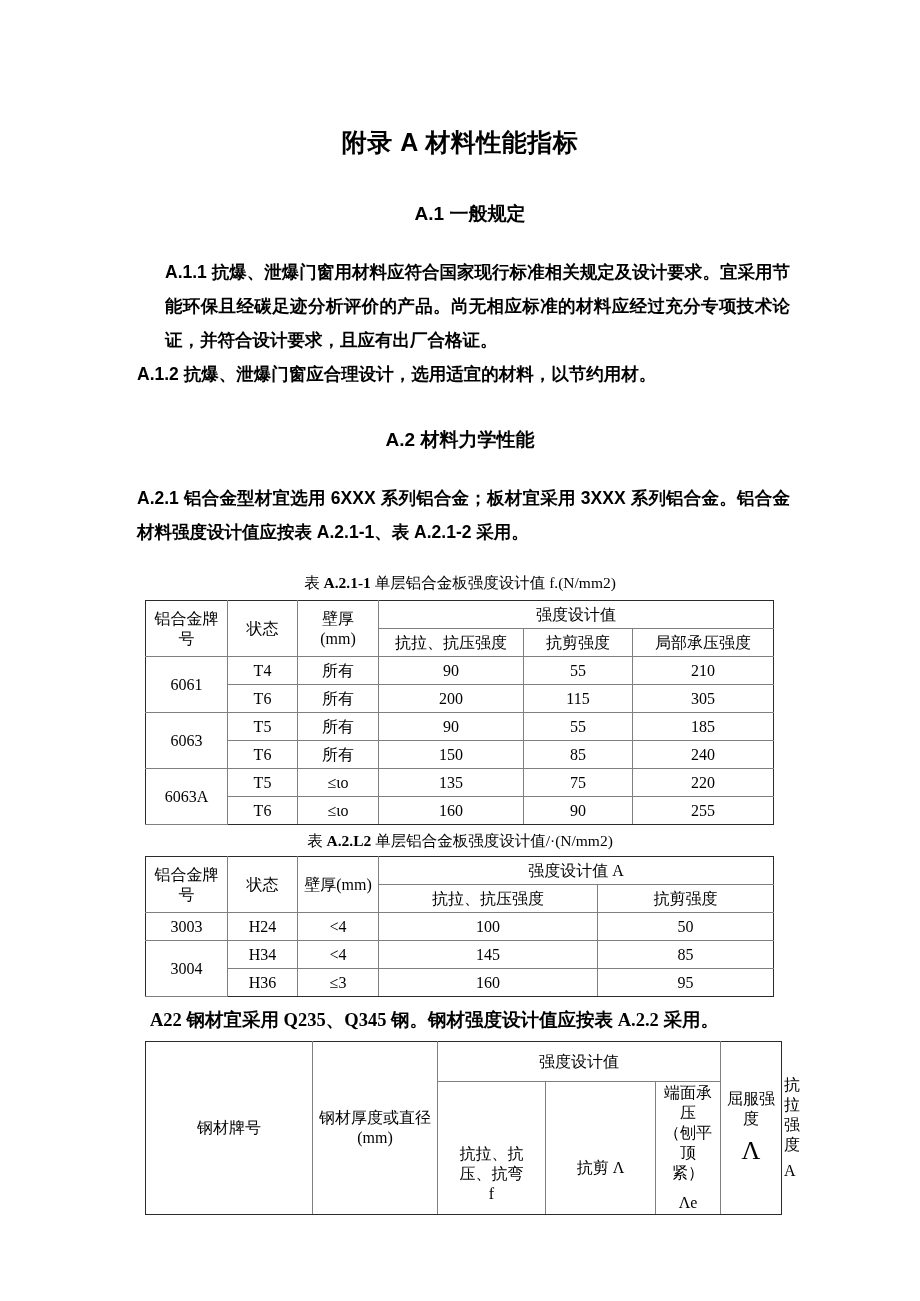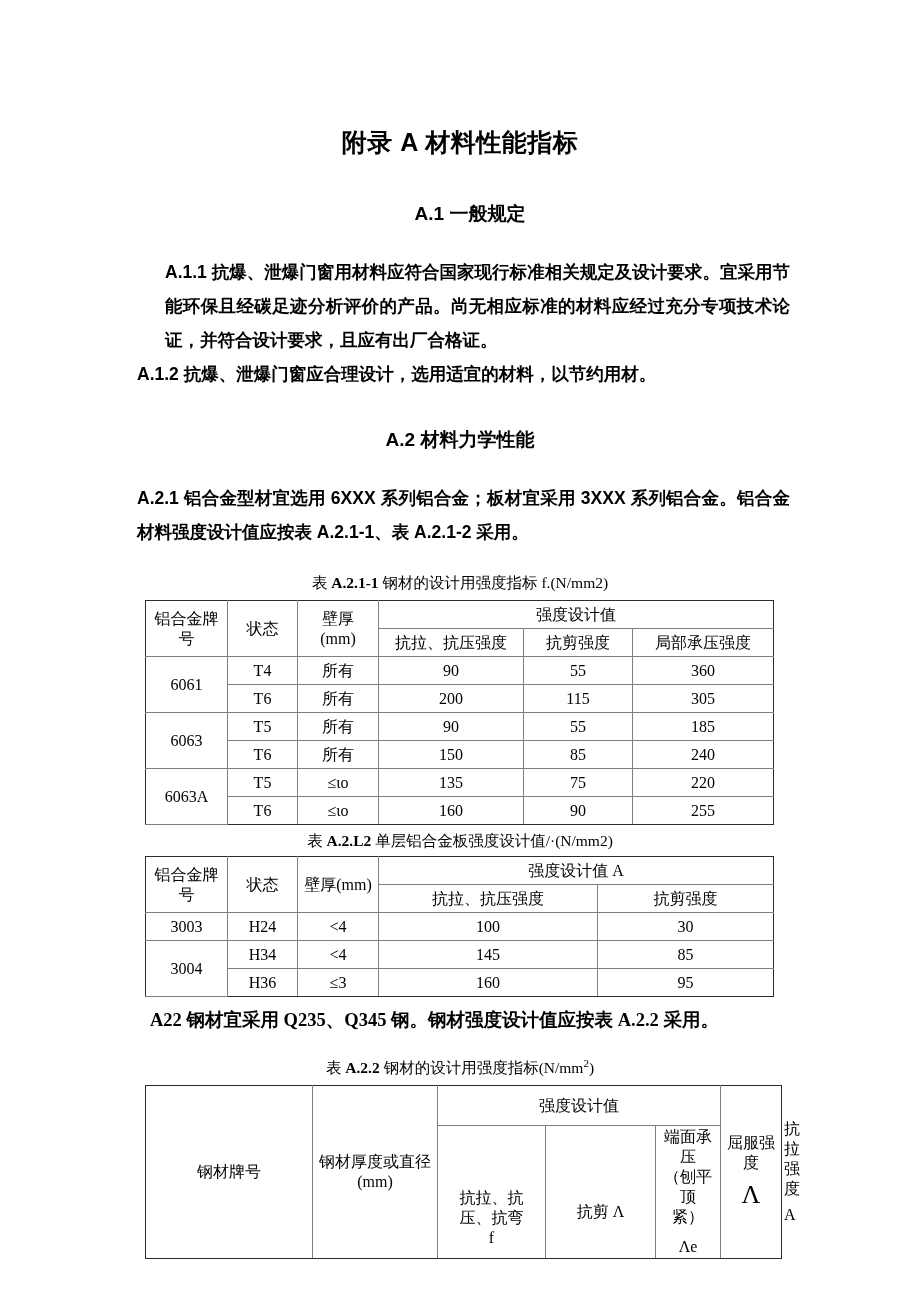--- a/index.html
+++ b/index.html
@@ -118,21 +118,21 @@
 
   <h2 class="h2 a1">A.1 一般规定</h2>
 
   <p class="para para-a11">A.1.1 抗爆、泄爆门窗用材料应符合国家现行标准相关规定及设计要求。宜采用节能环保且经碳足迹分析评价的产品。尚无相应标准的材料应经过充分专项技术论证，并符合设计要求，且应有出厂合格证。</p>
   <p class="para para-a12">A.1.2 抗爆、泄爆门窗应合理设计，选用适宜的材料，以节约用材。</p>
 
   <h2 class="h2 a2">A.2 材料力学性能</h2>
 
   <p class="para para-a21">A.2.1 铝合金型材宜选用 6XXX 系列铝合金；板材宜采用 3XXX 系列铝合金。铝合金材料强度设计值应按表 A.2.1-1、表 A.2.1-2 采用。</p>
 
-  <p class="tbl-caption cap-tbl1"><span>表 </span><b>A.2.1-1</b><span> 钢材的设计用强度指标 f.(N/mm2)</span></p>
+  <p class="tbl-caption cap-tbl1"><span>表 </span><b>A.2.1-1</b><span> 单层铝合金板强度设计值 f.(N/mm2)</span></p>
 
   <table id="tbl1" class="doc-tbl">
     <colgroup>
       <col style="width:82px">
       <col style="width:70px">
       <col style="width:81px">
       <col style="width:145px">
       <col style="width:109px">
       <col style="width:141px">
     </colgroup>
@@ -154,21 +154,21 @@
         <td>抗剪强度</td>
         <td class="outer-r">局部承压强度</td>
       </tr>
 
       <tr>
         <td class="outer-l" rowspan="2">6061</td>
         <td>T4</td>
         <td>所有</td>
         <td>90</td>
         <td>55</td>
-        <td class="outer-r">360</td>
+        <td class="outer-r">210</td>
       </tr>
       <tr>
         <td>T6</td>
         <td>所有</td>
         <td>200</td>
         <td>115</td>
         <td class="outer-r">305</td>
       </tr>
 
       <tr>
@@ -228,42 +228,41 @@
       <tr>
         <td>抗拉、抗压强度</td>
         <td class="outer-r">抗剪强度</td>
       </tr>
 
       <tr>
         <td class="outer-l">3003</td>
         <td>H24</td>
         <td>&lt;4</td>
         <td>100</td>
-        <td class="outer-r">30</td>
+        <td class="outer-r">50</td>
       </tr>
 
       <tr>
         <td class="outer-l" rowspan="2">3004</td>
         <td>H34</td>
         <td>&lt;4</td>
         <td>145</td>
         <td class="outer-r">85</td>
       </tr>
       <tr>
         <td class="outer-b">H36</td>
         <td class="outer-b">≤3</td>
         <td class="outer-b">160</td>
         <td class="outer-b outer-r">95</td>
       </tr>
     </tbody>
   </table>
 
   <p class="para para-a22">A22 钢材宜采用 Q235、Q345 钢。钢材强度设计值应按表 A.2.2 采用。</p>
 
-  <p class="tbl-caption cap-tbl3"><span>表 </span><b>A.2.2</b><span> 钢材的设计用强度指标(N/mm</span><span class="sup">2</span><span>)</span></p>
 
   <table id="tbl3" class="doc-tbl">
     <colgroup>
       <col style="width:167px">
       <col style="width:125px">
       <col style="width:108px">
       <col style="width:110px">
       <col style="width:65px">
       <col style="width:61px">
     </colgroup>

